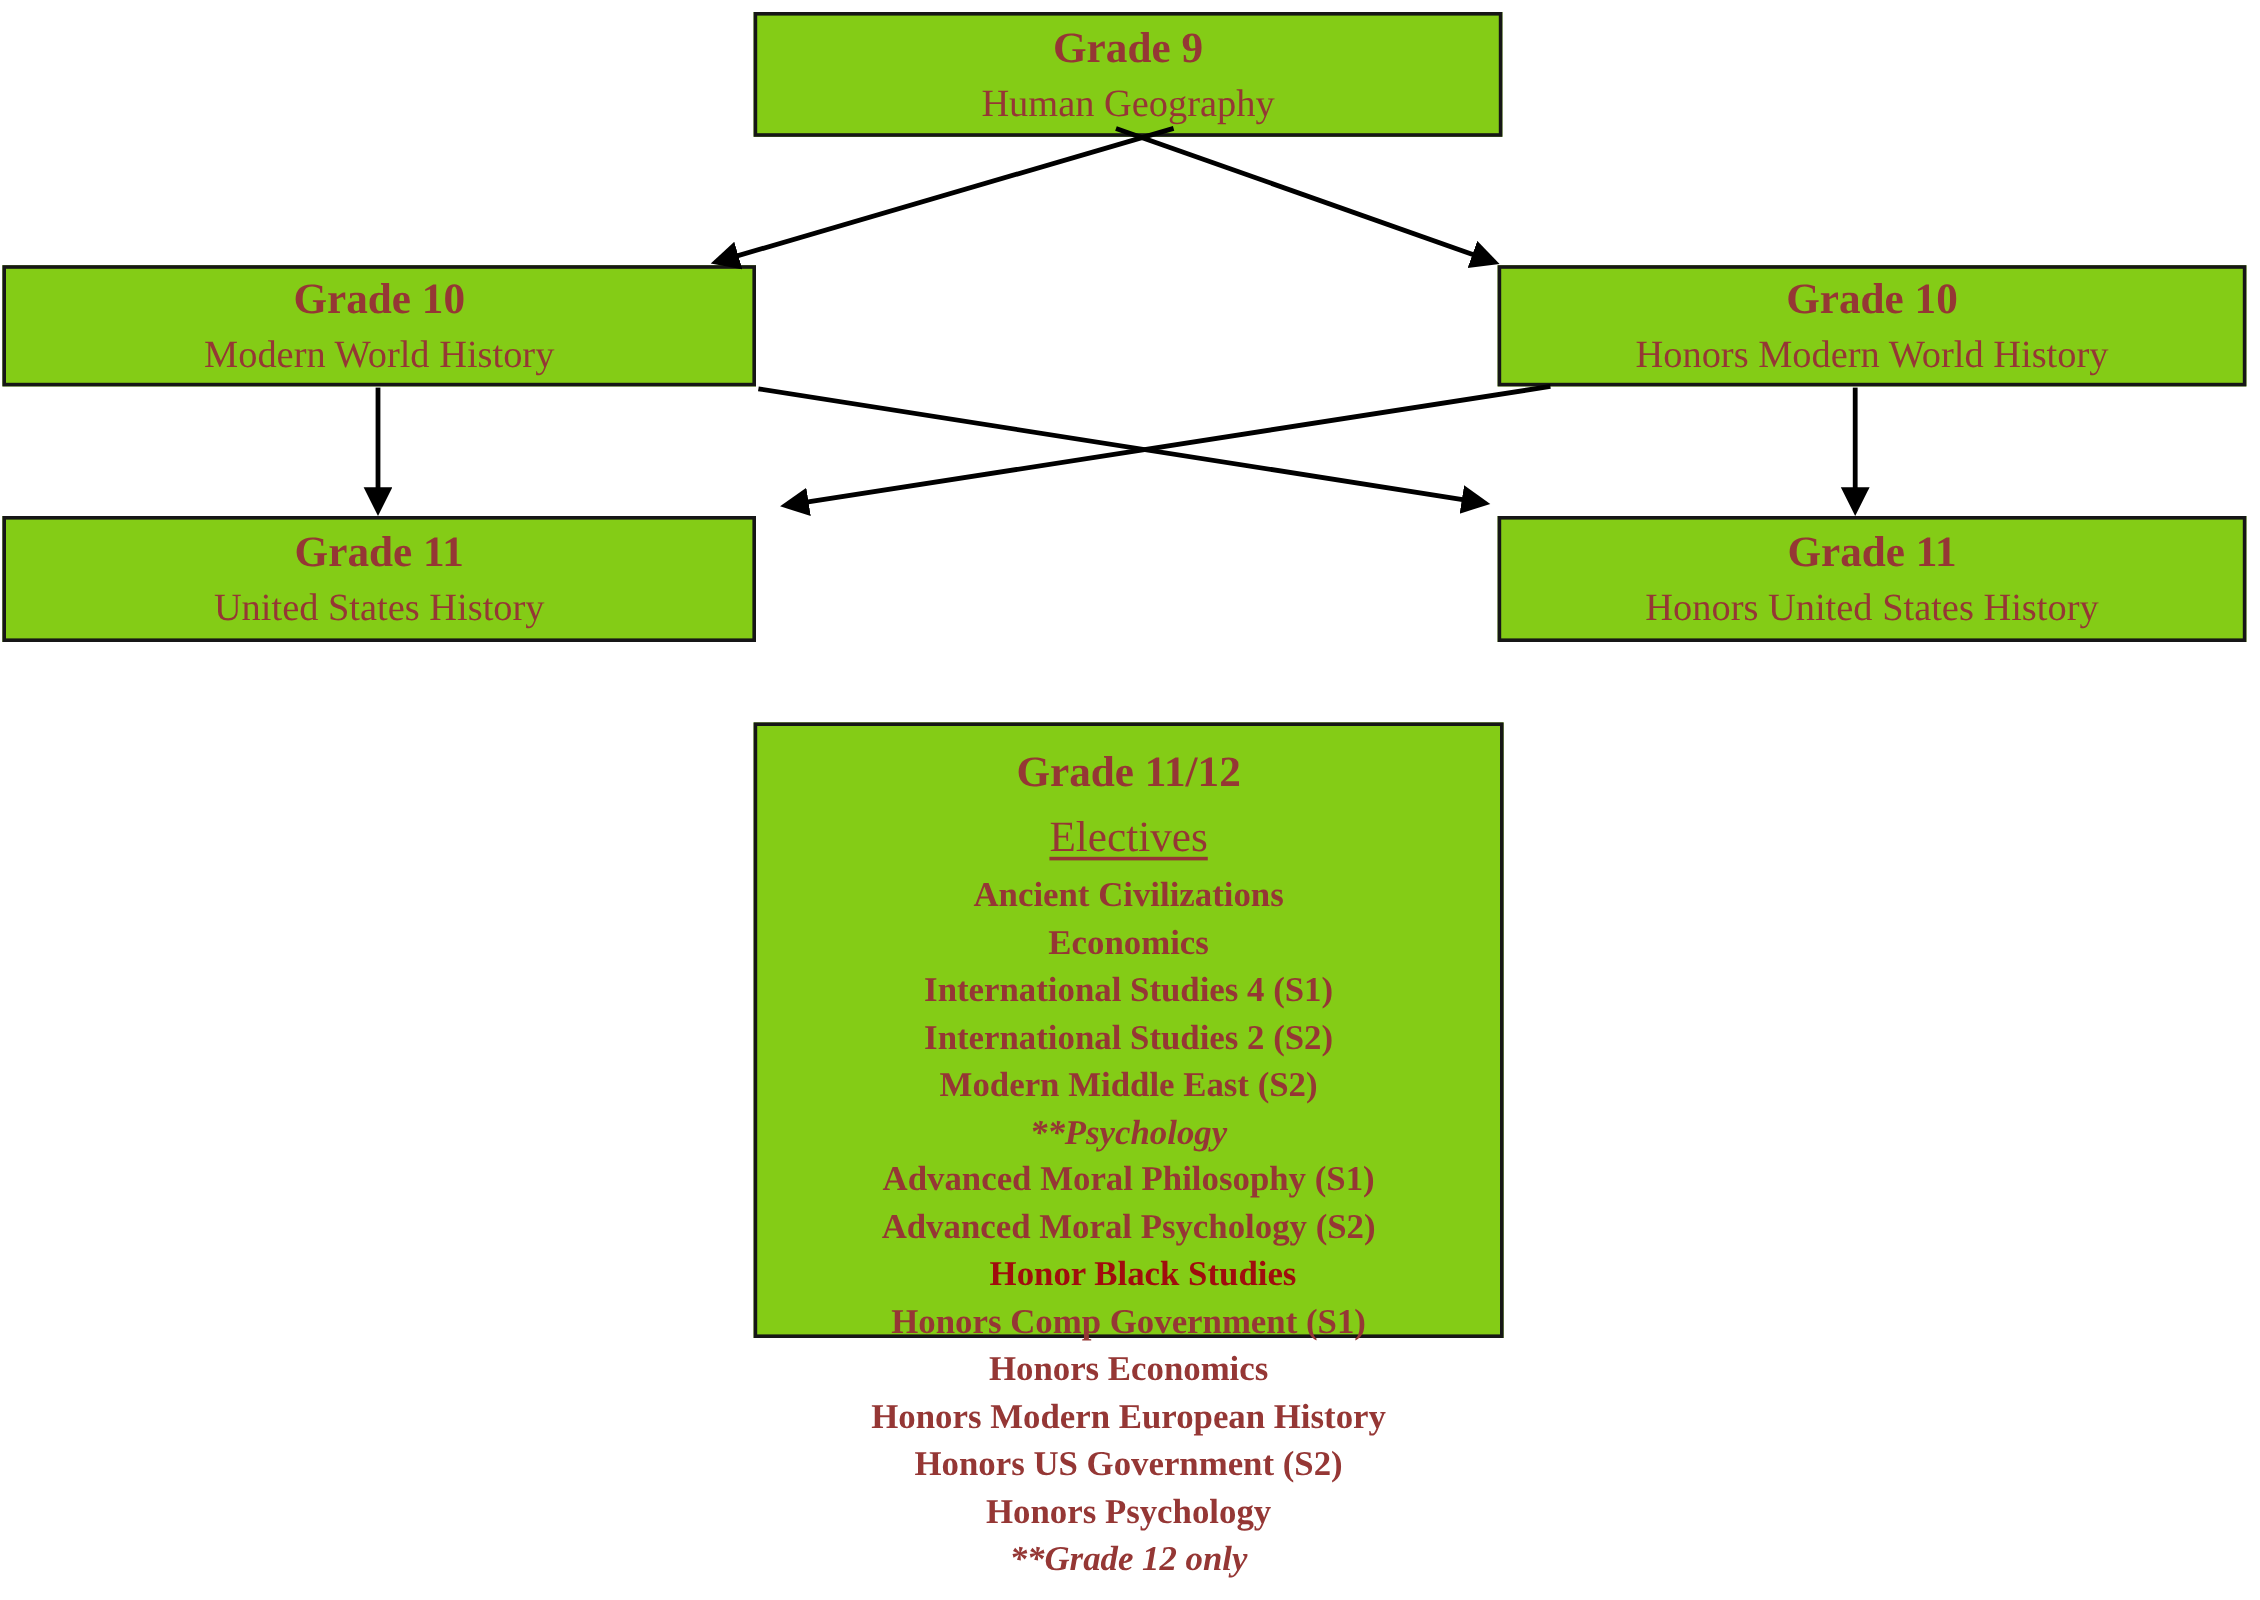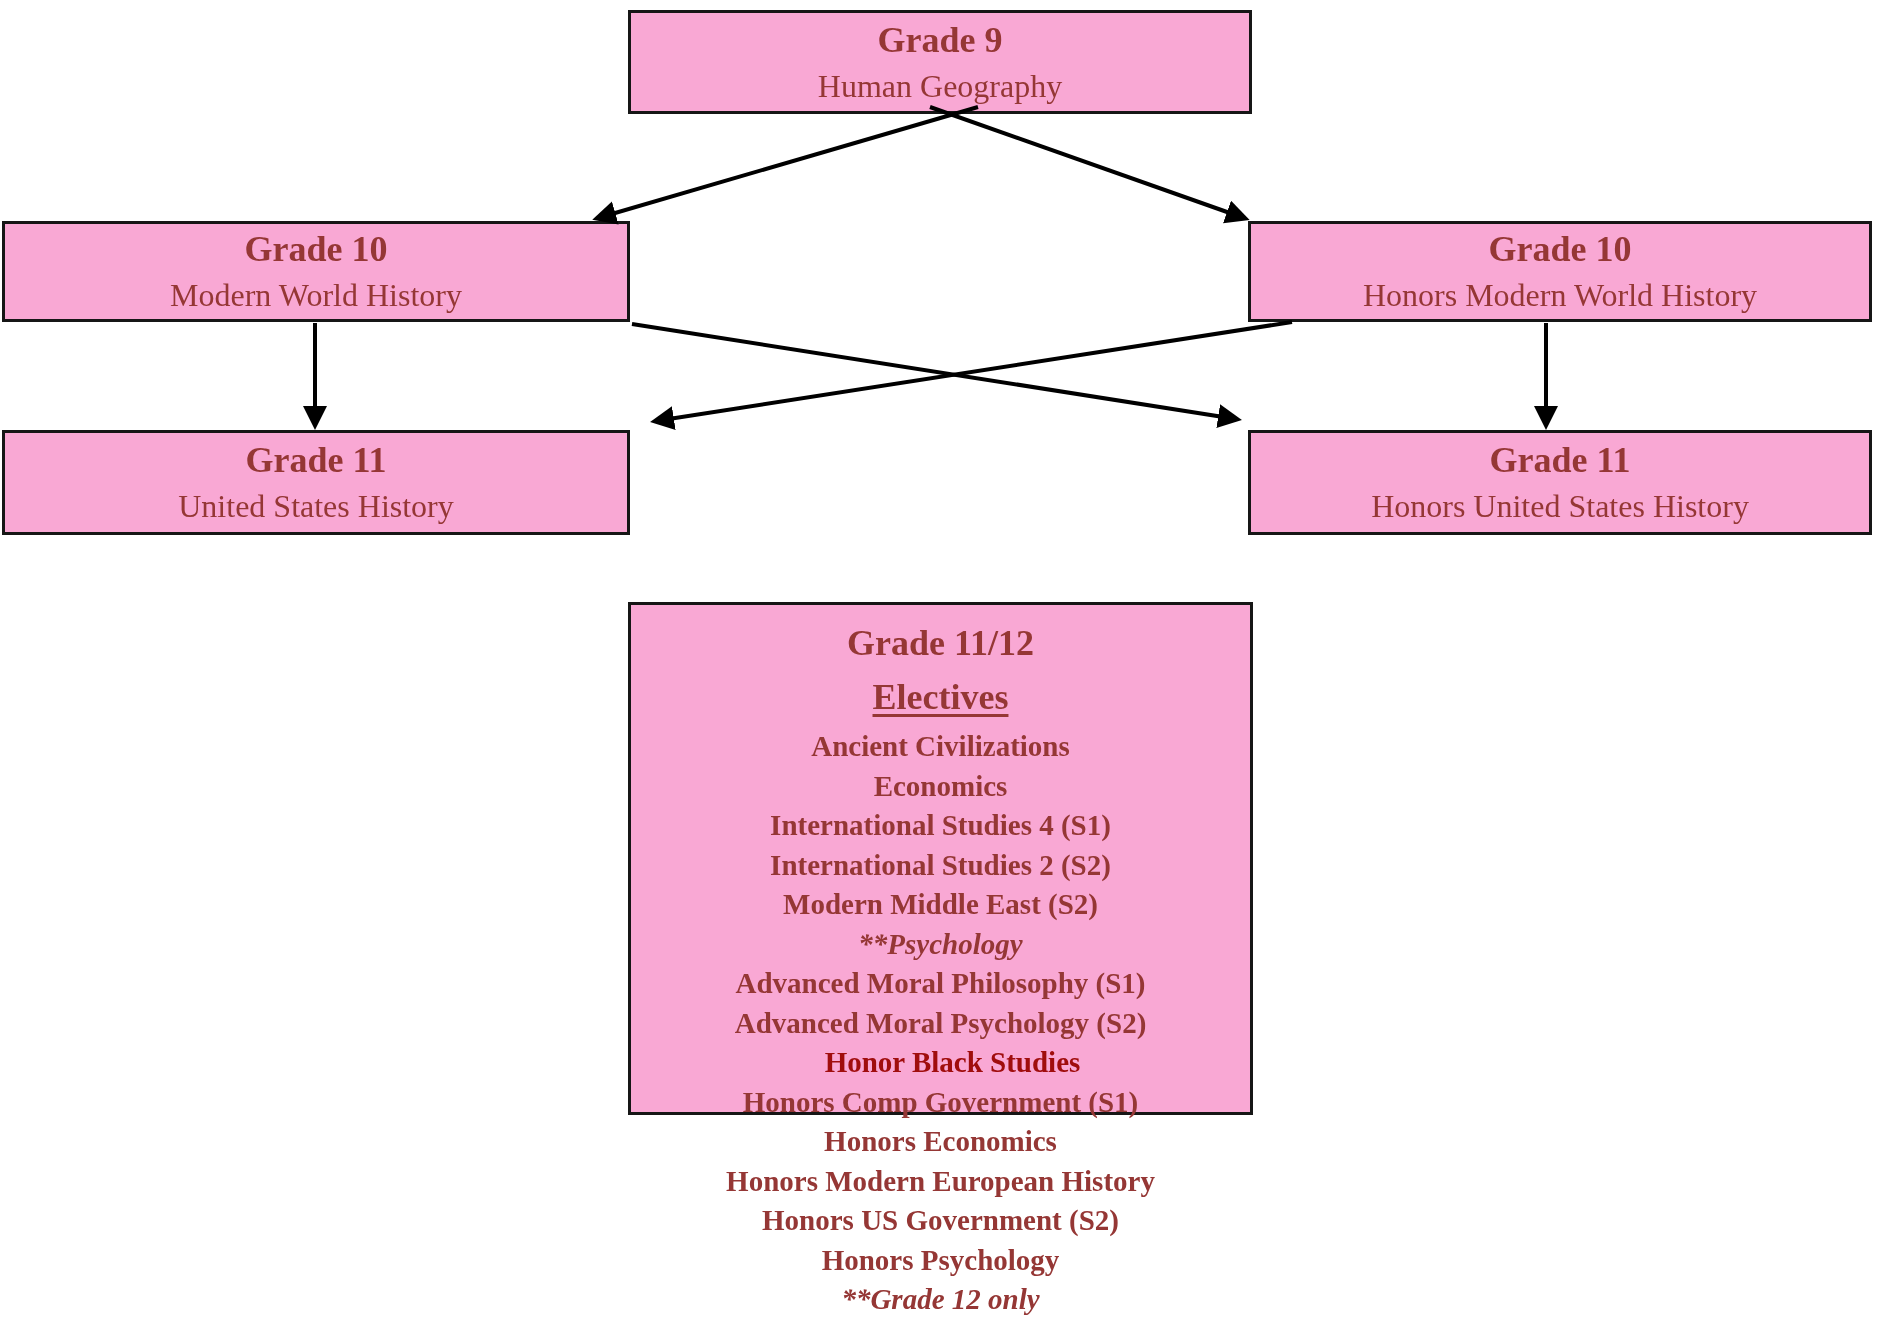--- a/index.html
+++ b/index.html
@@ -8,21 +8,21 @@
     background: #ffffff;
     font-family: "Liberation Serif", "DejaVu Serif", serif;
     position: relative;
     overflow: hidden;
   }
   .stage { position: absolute; left: 0; top: 0; width: 1883px; height: 1333px; }
 
   .box {
     position: absolute;
     box-sizing: border-box;
-    background: #f9a8d4;
+    background: #84cc16;
     border: 3px solid #161616;
     color: #953735;
     text-align: center;
     display: flex;
     flex-direction: column;
     justify-content: center;
   }
   .box .title    { font-weight: bold; font-size: 36px; line-height: 47px; }
   .box .subtitle { font-size: 32px; line-height: 44px; }
 
@@ -34,21 +34,21 @@
 
   #box-electives {
     left: 628px; top: 602px; width: 625px; height: 513px;
     justify-content: flex-start;
     padding-top: 12px;
   }
   .electives-title {
     font-weight: bold; font-size: 36px; line-height: 52px;
   }
   .electives-subtitle {
-    font-weight: bold; font-size: 36px; line-height: 56px;
+    font-weight: normal; font-size: 36px; line-height: 56px;
     text-decoration: underline;
     text-decoration-thickness: 3px;
     text-underline-offset: 5px;
   }
   .electives-list { margin-top: 2px; }
   .elective-item { font-size: 29px; line-height: 39.5px; font-weight: bold; }
   .elective-item.bold-italic { font-weight: bold; font-style: italic; }
   .elective-item.highlight   { color: #a00d0d; padding-left: 24px; }
 
   svg.arrows {

